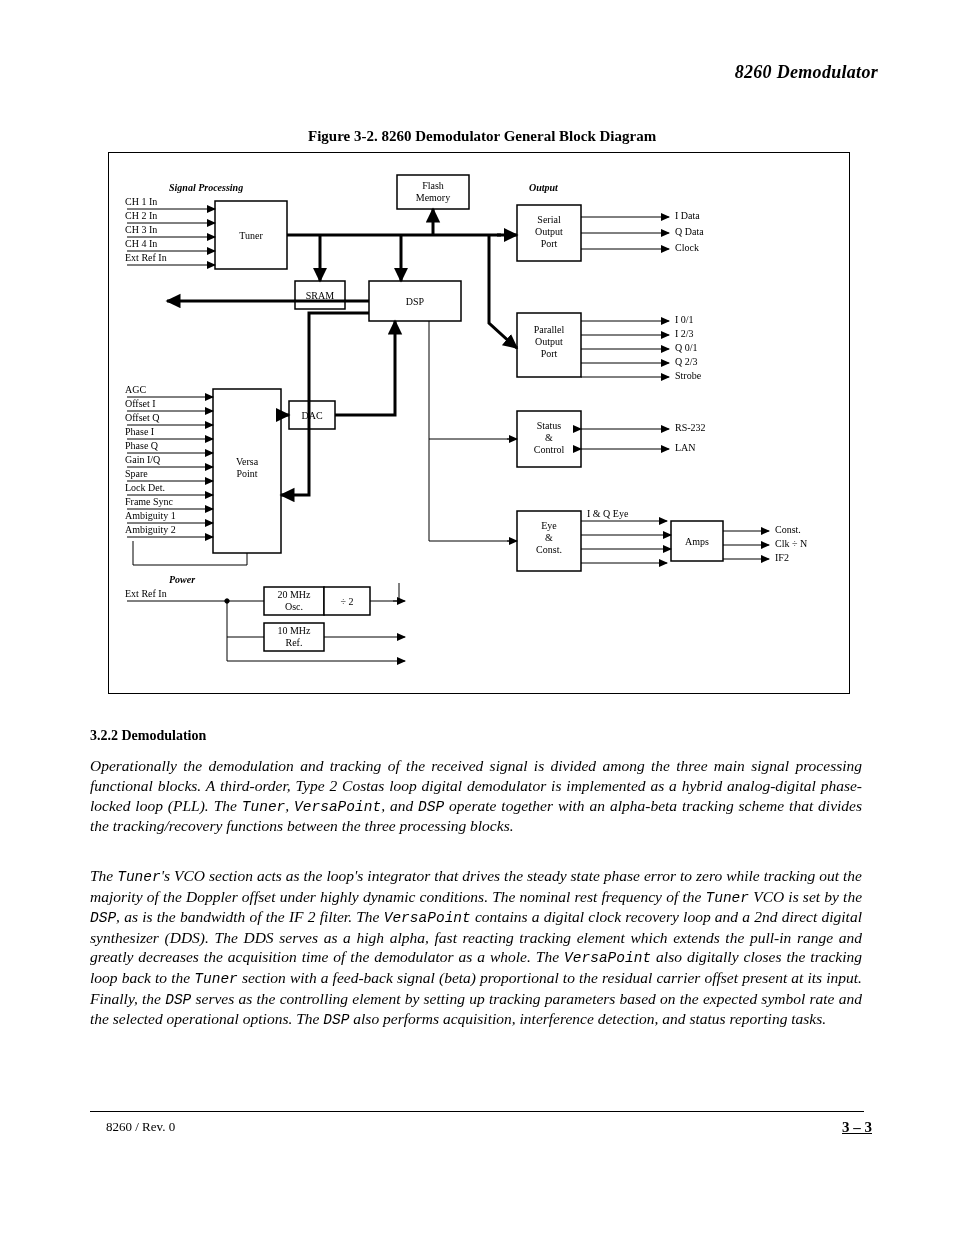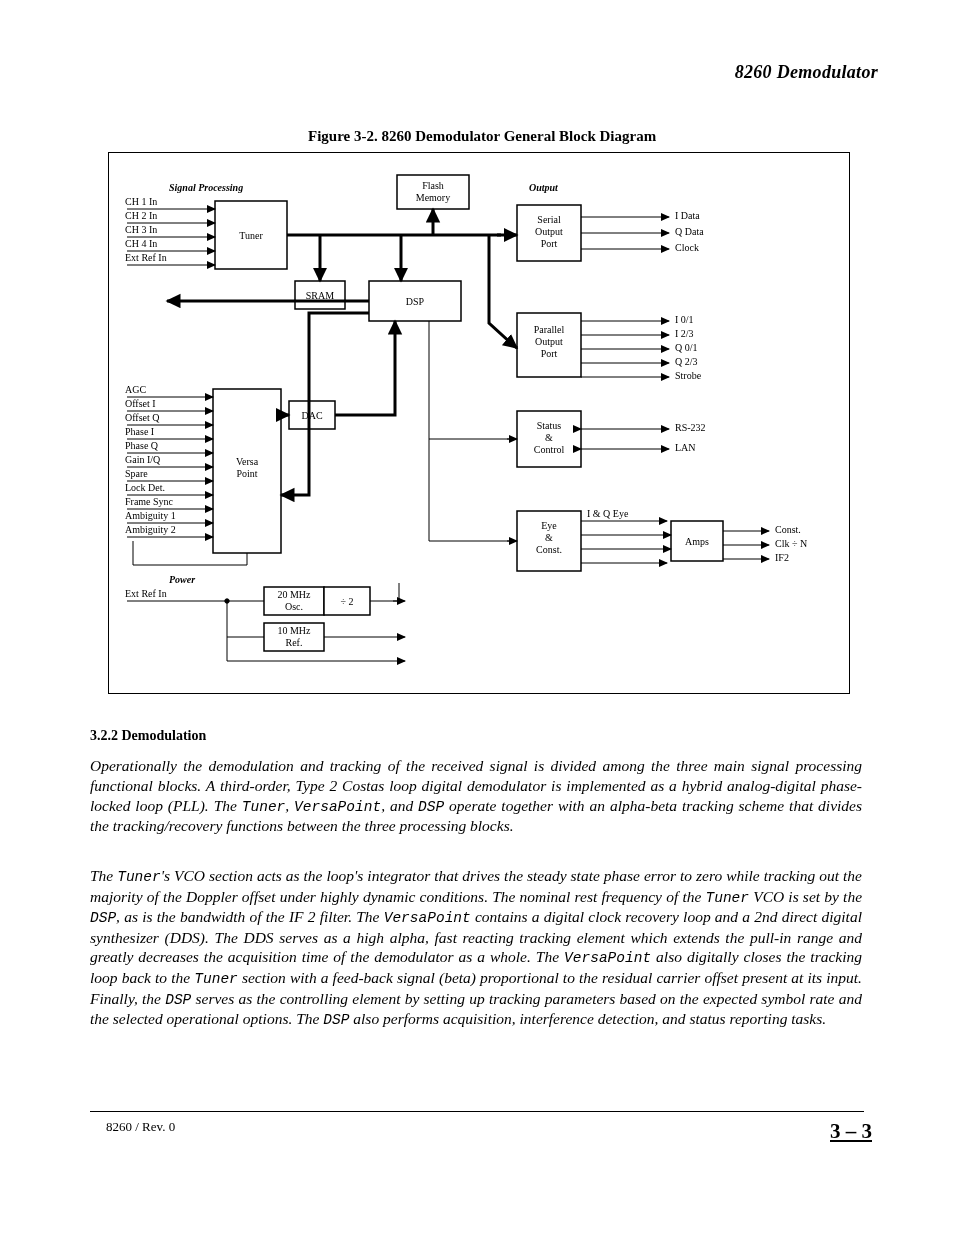--- a/index.html
+++ b/index.html
@@ -76,21 +76,21 @@
     position: absolute;
     left: 82px;
     top: 1119px;
     font-size: 13px;
     margin-left: 24px;
   }
   .footer-right {
     position: absolute;
     right: 90px;
     top: 1119px;
-    font-size: 21px;
+    font-size: 15px;
     font-weight: bold;
     text-decoration: underline;
   }
   
   svg text {
     font-family: "Times New Roman", Times, serif;
     font-size: 10px;
     fill: #000;
   }
 </style>

